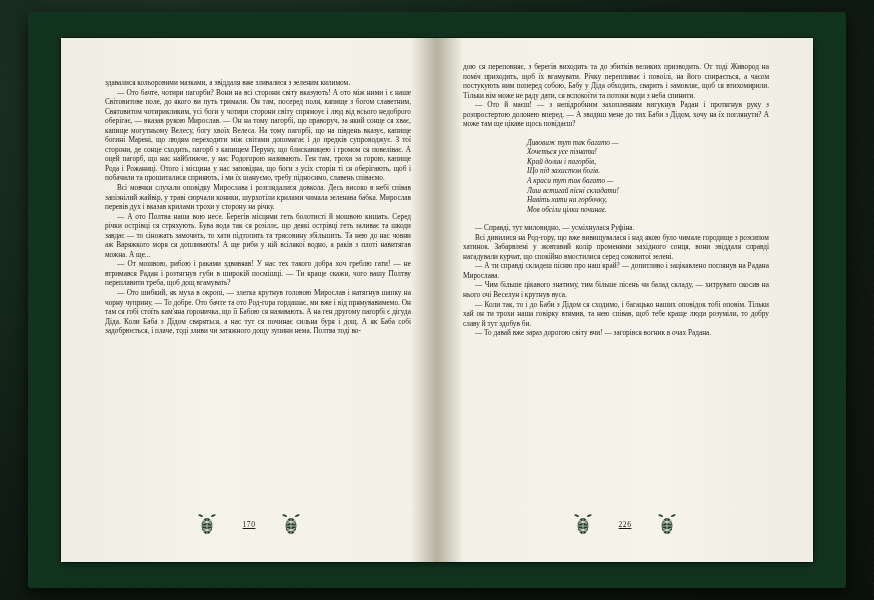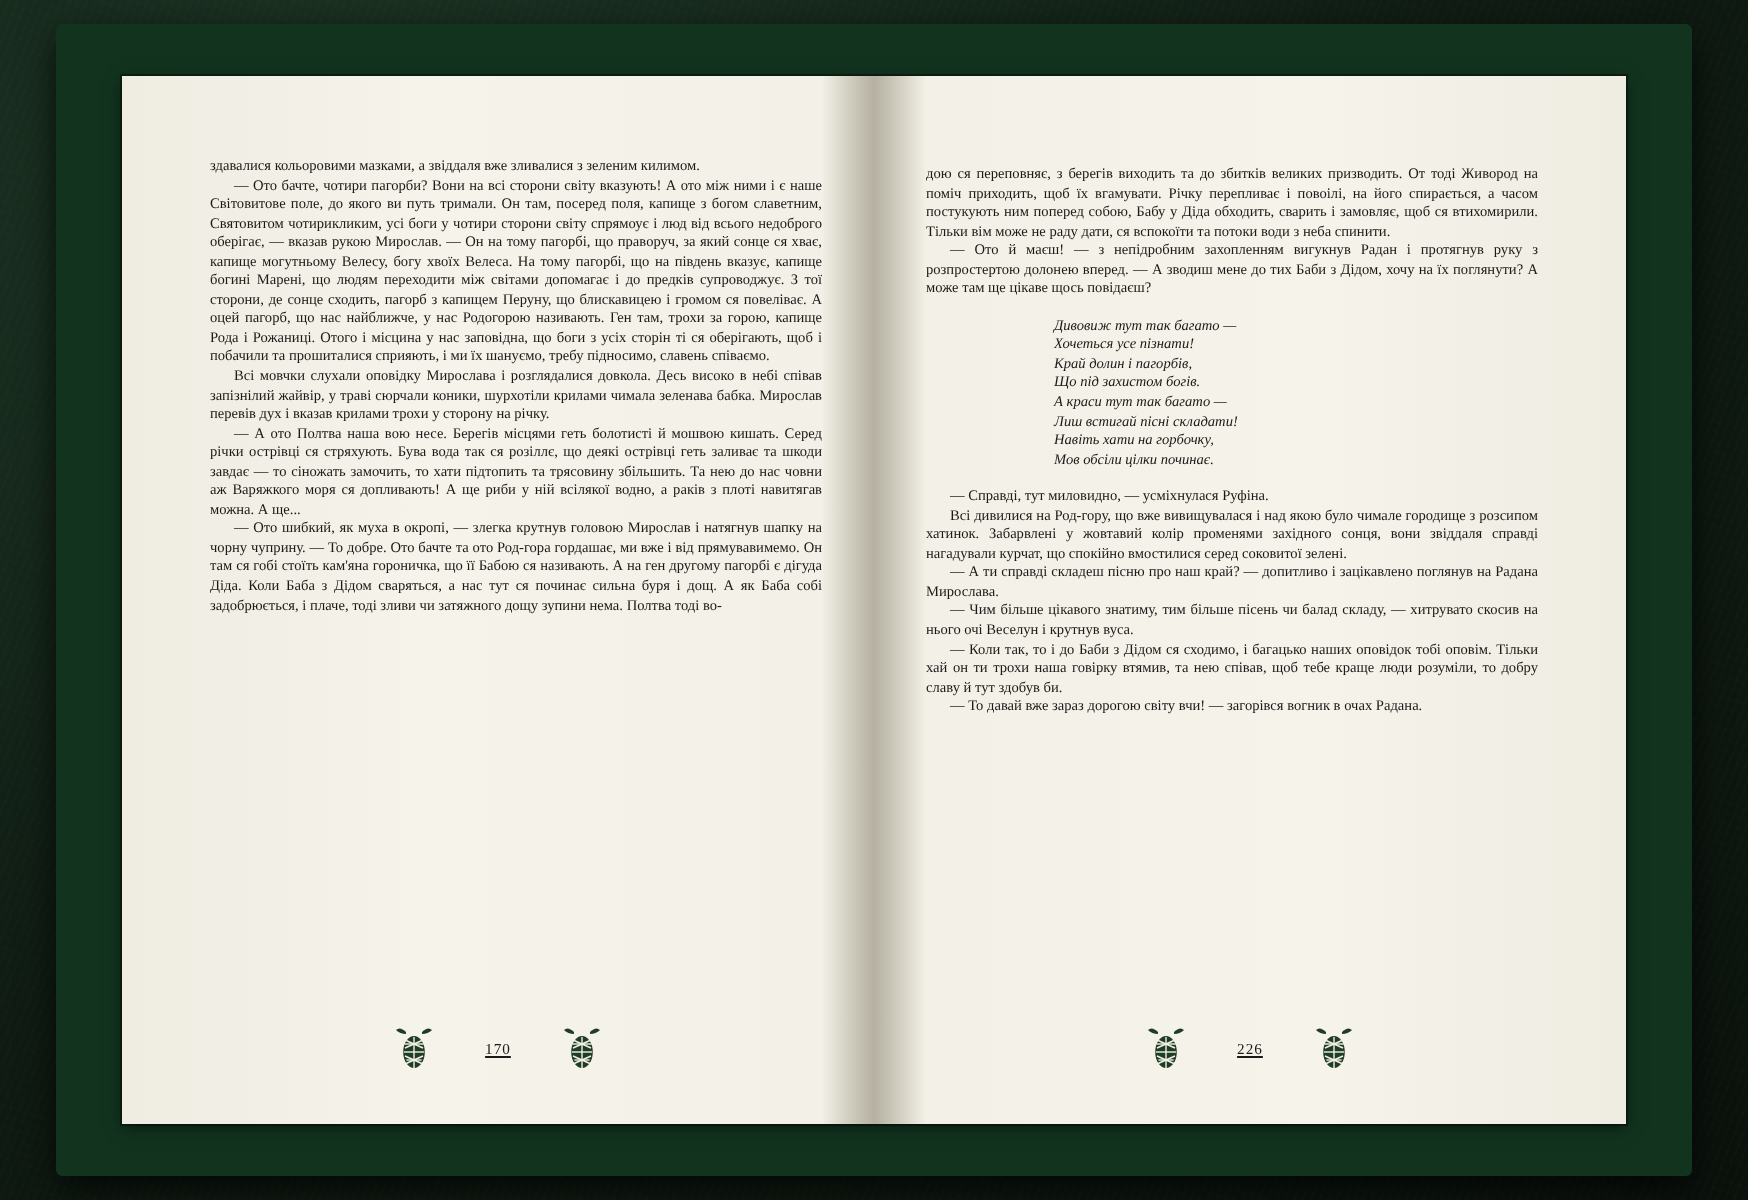--- a/index.html
+++ b/index.html
@@ -60,21 +60,21 @@
     width: 376px;
     height: 524px;
     box-sizing: border-box;
     background: #f3f1e7;
   }
   .page.left {
     padding: 40px 26px 0 44px;
     background: linear-gradient(to left, #e4e1d3 0px, #f3f1e7 26px, #f5f3ea 60%, #efede2 100%);
   }
   .page.right {
-    padding: 44px 44px 0 26px;
+    padding: 24px 44px 0 26px;
     background: linear-gradient(to right, #e4e1d3 0px, #f3f1e7 26px, #f5f3ea 60%, #efede2 100%);
   }
   .gutter-shadow {
     position: absolute;
     top: 0;
     width: 26px;
     height: 524px;
     pointer-events: none;
   }
   .gutter-shadow.l { right: 0; background: linear-gradient(to right, rgba(0,0,0,0), rgba(60,50,30,.28)); }
@@ -133,20 +133,21 @@
 
   <div class="book">
     <div class="page-area">
 
       <div class="page left">
         <div class="body-text">
           <p class="noindent">здавалися кольоровими мазками, а звіддаля вже зливалися з зеленим килимом.</p>
           <p>— Ото бачте, чотири пагорби? Вони на всі сторони світу вказують! А ото між ними і є наше Світовитове поле, до якого ви путь тримали. Он там, посеред поля, капище з богом славетним, Святовитом чотирикликим, усі боги у чотири сторони світу спрямоує і люд від всього недоброго оберігає, — вказав рукою Мирослав. — Он на тому пагорбі, що праворуч, за який сонце ся хває, капище могутньому Велесу, богу хвоїх Велеса. На тому пагорбі, що на південь вказує, капище богині Марені, що людям переходити між світами допомагає і до предків супроводжує. З тої сторони, де сонце сходить, пагорб з капищем Перуну, що блискавицею і громом ся повеліває. А оцей пагорб, що нас найближче, у нас Родогорою називають. Ген там, трохи за горою, капище Рода і Рожаниці. Отого і місцина у нас заповідна, що боги з усіх сторін ті ся оберігають, щоб і побачили та прошиталися сприяють, і ми їх шануємо, требу підносимо, славень співаємо.</p>
           <p>Всі мовчки слухали оповідку Мирослава і розглядалися довкола. Десь високо в небі співав запізнілий жайвір, у траві сюрчали коники, шурхотіли крилами чимала зеленава бабка. Мирослав перевів дух і вказав крилами трохи у сторону на річку.</p>
           <p>— А ото Полтва наша вою несе. Берегів місцями геть болотисті й мошвою кишать. Серед річки острівці ся стряхують. Бува вода так ся розіллє, що деякі острівці геть заливає та шкоди завдає — то сіножать замочить, то хати підтопить та трясовину збільшить. Та нею до нас човни аж Варяжкого моря ся допливають! А ще риби у ній всілякої водно, а раків з плоті навитягав можна. А ще...</p>
+          <p>— От мошвою, рибою і раками здвивяав! У нас тех такого добра хоч греблю гати! — не втримався Радан і розтягнув губи в широкій посмішці. — Ти краще скажи, чого вашу Полтву переплавити треба, щоб дощ вгамувать?</p>
           <p>— Ото шибкий, як муха в окропі, — злегка крутнув головою Мирослав і натягнув шапку на чорну чуприну. — То добре. Ото бачте та ото Род-гора гордашає, ми вже і від прямувавимемо. Он там ся гобі стоїть кам'яна гороничка, що її Бабою ся називають. А на ген другому пагорбі є дігуда Діда. Коли Баба з Дідом сваряться, а нас тут ся починає сильна буря і дощ. А як Баба собі задобрюється, і плаче, тоді зливи чи затяжного дощу зупини нема. Полтва тоді во-</p>
           <p></p>
         </div>
         <div class="page-footer">
           <div class="folio-row">
             <span class="orn">
               <svg width="20" height="24" viewBox="0 0 20 24">
                 <g fill="#1f3d24">
                   <path d="M6 4 Q3 1 1 3 Q3 5 6 5 Z"></path>
                   <path d="M14 4 Q17 1 19 3 Q17 5 14 5 Z"></path>

